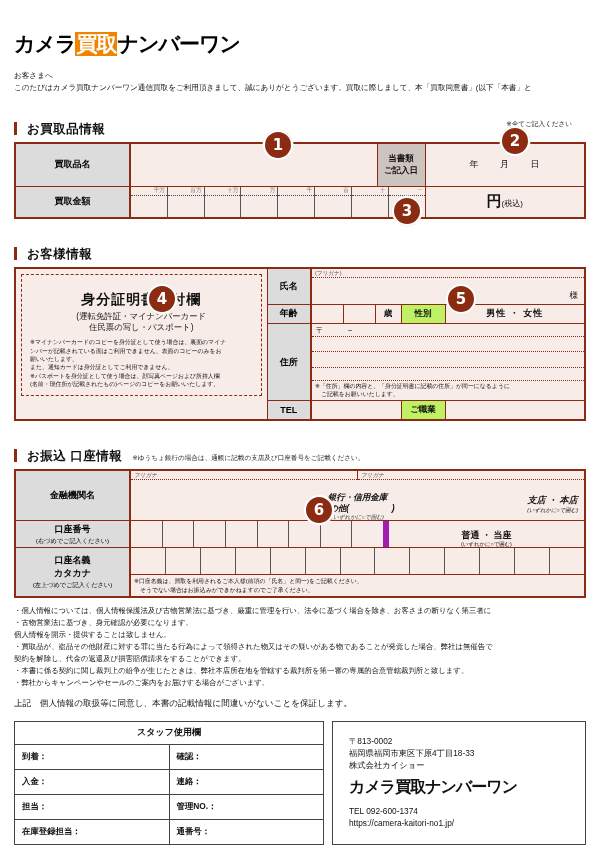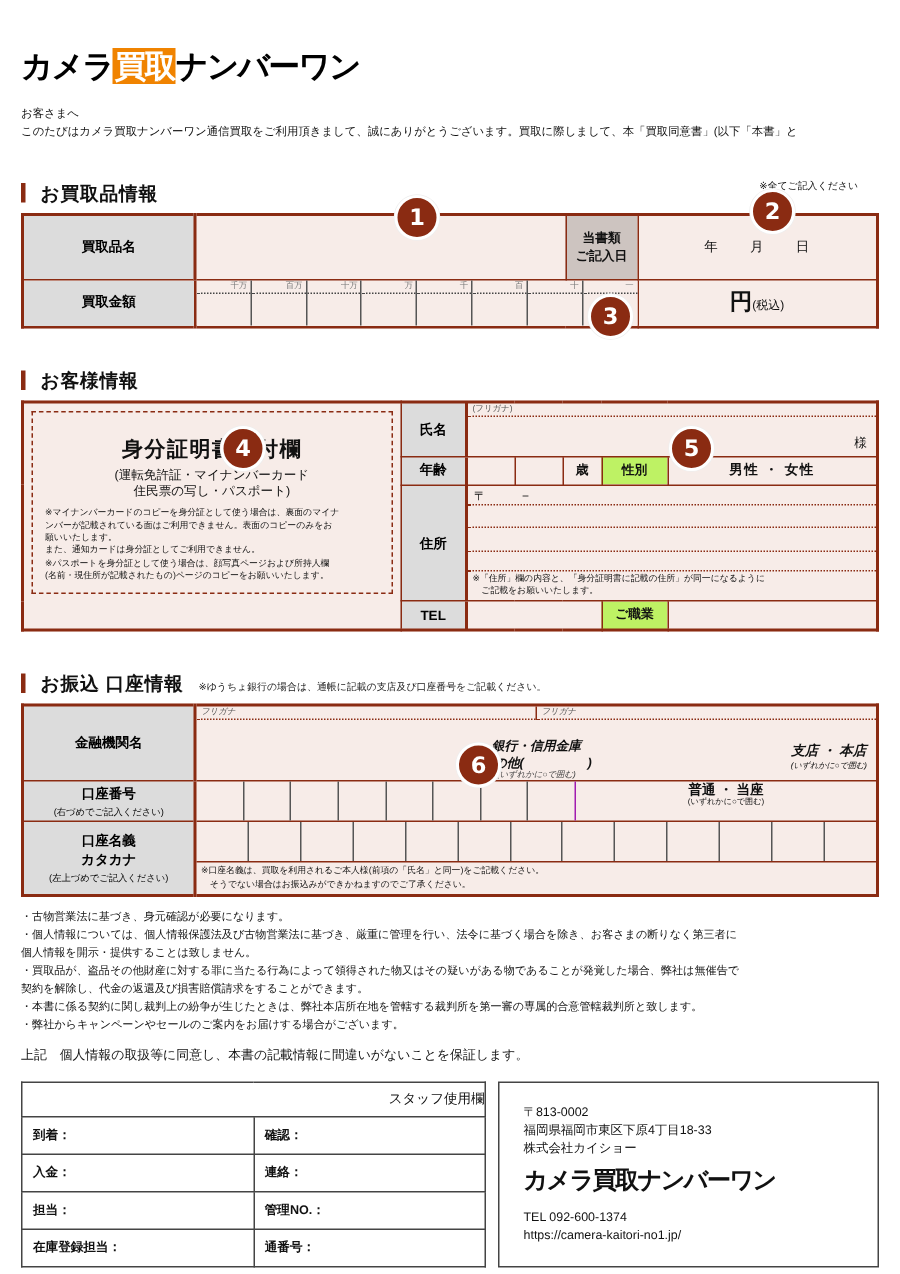--- a/index.html
+++ b/index.html
@@ -89,21 +89,21 @@
 
   
   .terms{margin-top:7px;font-size:7.4px;line-height:1.62;}
   .terms p{margin:0;}
   .agree{margin-top:9px;font-size:8.6px;}
 
   
   .footer{display:flex;gap:8px;margin-top:11px;}
   .staff{border:1px solid #444;border-collapse:collapse;width:310px;table-layout:fixed;}
   .staff td{border:1px solid #444;height:22px;font-size:8.4px;padding-left:7px;font-weight:bold;}
-  .staff .head{text-align:right;font-weight:normal;font-size:9px;padding:0;margin-top:19px;}
+  .staff .head{text-align:center;font-weight:bold;font-size:9px;padding:0;margin-top:19px;}
   .company{border:1px solid #444;flex:1;padding:13px 16px;box-sizing:border-box;}
   .company .addr{font-size:8.3px;line-height:1.45;}
   .company .clogo{font-size:16px;font-weight:bold;letter-spacing:-1px;margin:6px 0 7px 0;font-family:"DejaVu Sans",sans-serif;}
   .company .ctel{font-size:8.3px;line-height:1.5;font-family:"Liberation Sans",sans-serif;}
 </style>
 </head>
 <body>
 
 <div class="page">
 
@@ -316,21 +316,21 @@
                 <div class="c" style="flex:1"></div>
                 <div class="c" style="flex:1"></div>
                 <div class="c" style="flex:1"></div>
                 <div class="c" style="flex:1"></div>
                 <div class="c" style="flex:1"></div>
                 <div class="c" style="flex:1"></div>
                 <div class="c" style="flex:1"></div>
                 <div class="c" style="flex:1"></div>
               </div>
             </div>
-            <div style="flex:1;border-left:1px solid #a21caf;display:flex;align-items:flex-start;justify-content:center;">
+            <div style="flex:1;border-left:6px solid #a21caf;display:flex;align-items:flex-end;justify-content:center;">
               <div class="type-opts">
                 <span>普通 ・ 当座</span>
                 <span class="sm">(いずれかに○で囲む)</span>
               </div>
             </div>
           </div>
         </td>
       </tr>
       <tr>
         <td class="lbl">
@@ -358,22 +358,22 @@
             <div>※口座名義は、買取を利用されるご本人様(前項の「氏名」と同一)をご記載ください。</div>
             <div>　そうでない場合はお振込みができかねますのでご了承ください。</div>
           </div>
         </td>
       </tr>
     </tbody>
       </table>
   </div>
 
   <div class="terms">
+    <p>・個人情報については、個人情報保護法及び古物営業法に基づき、厳重に管理を行い、法令に基づく場合を除き、お客さまの断りなく第三者に</p>
     <p>・古物営業法に基づき、身元確認が必要になります。</p>
-    <p>・個人情報については、個人情報保護法及び古物営業法に基づき、厳重に管理を行い、法令に基づく場合を除き、お客さまの断りなく第三者に</p>
     <p>個人情報を開示・提供することは致しません。</p>
     <p>・買取品が、盗品その他財産に対する罪に当たる行為によって領得された物又はその疑いがある物であることが発覚した場合、弊社は無催告で</p>
     <p>契約を解除し、代金の返還及び損害賠償請求をすることができます。</p>
     <p>・本書に係る契約に関し裁判上の紛争が生じたときは、弊社本店所在地を管轄する裁判所を第一審の専属的合意管轄裁判所と致します。</p>
     <p>・弊社からキャンペーンやセールのご案内をお届けする場合がございます。</p>
   </div>
   <div class="agree">上記　個人情報の取扱等に同意し、本書の記載情報に間違いがないことを保証します。</div>
 
   <div class="footer">
     <table class="staff">

